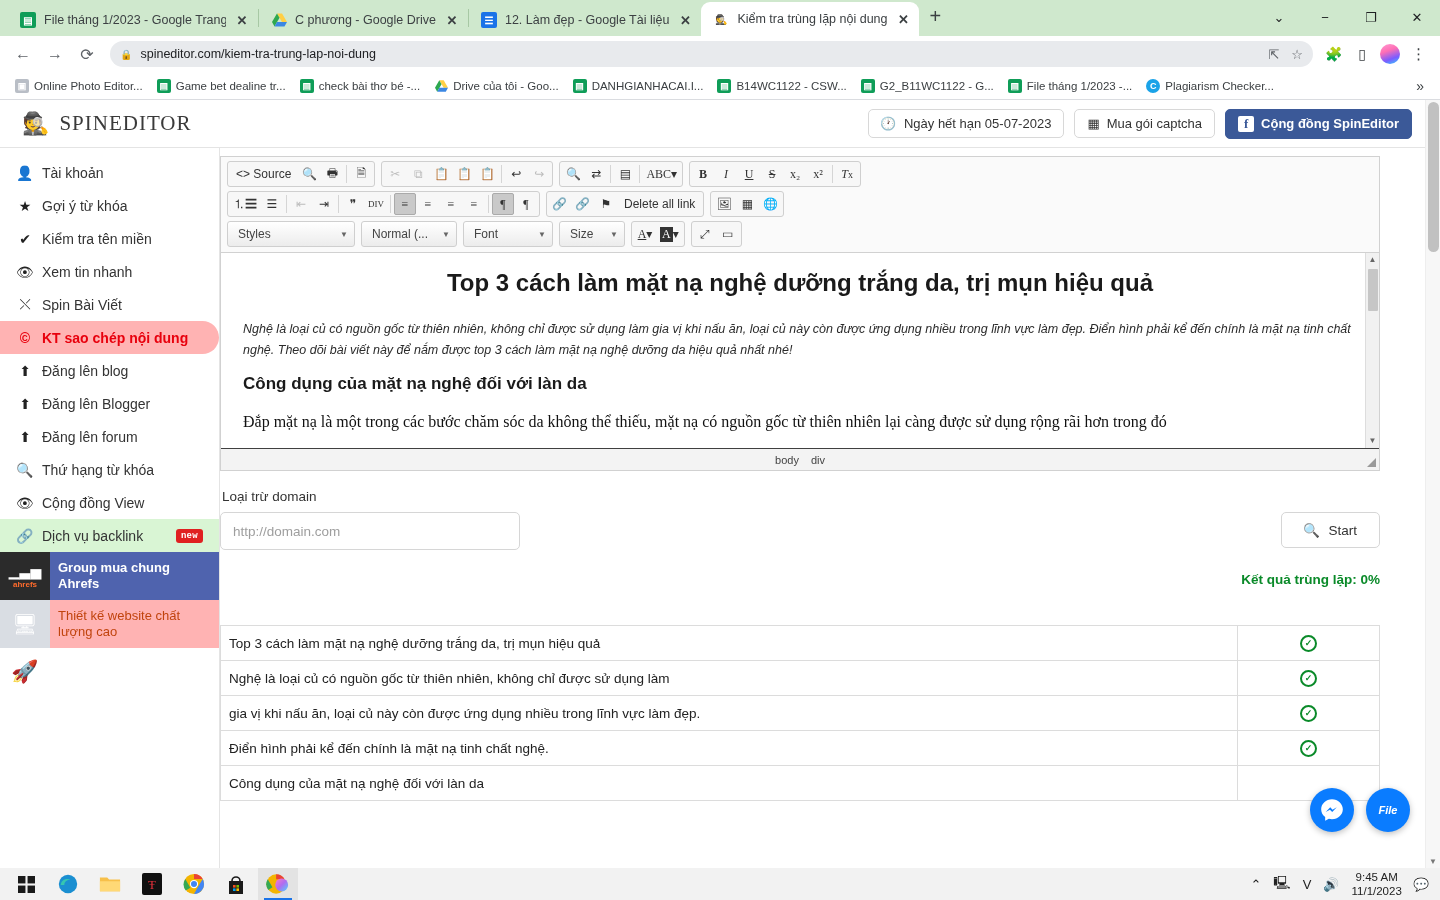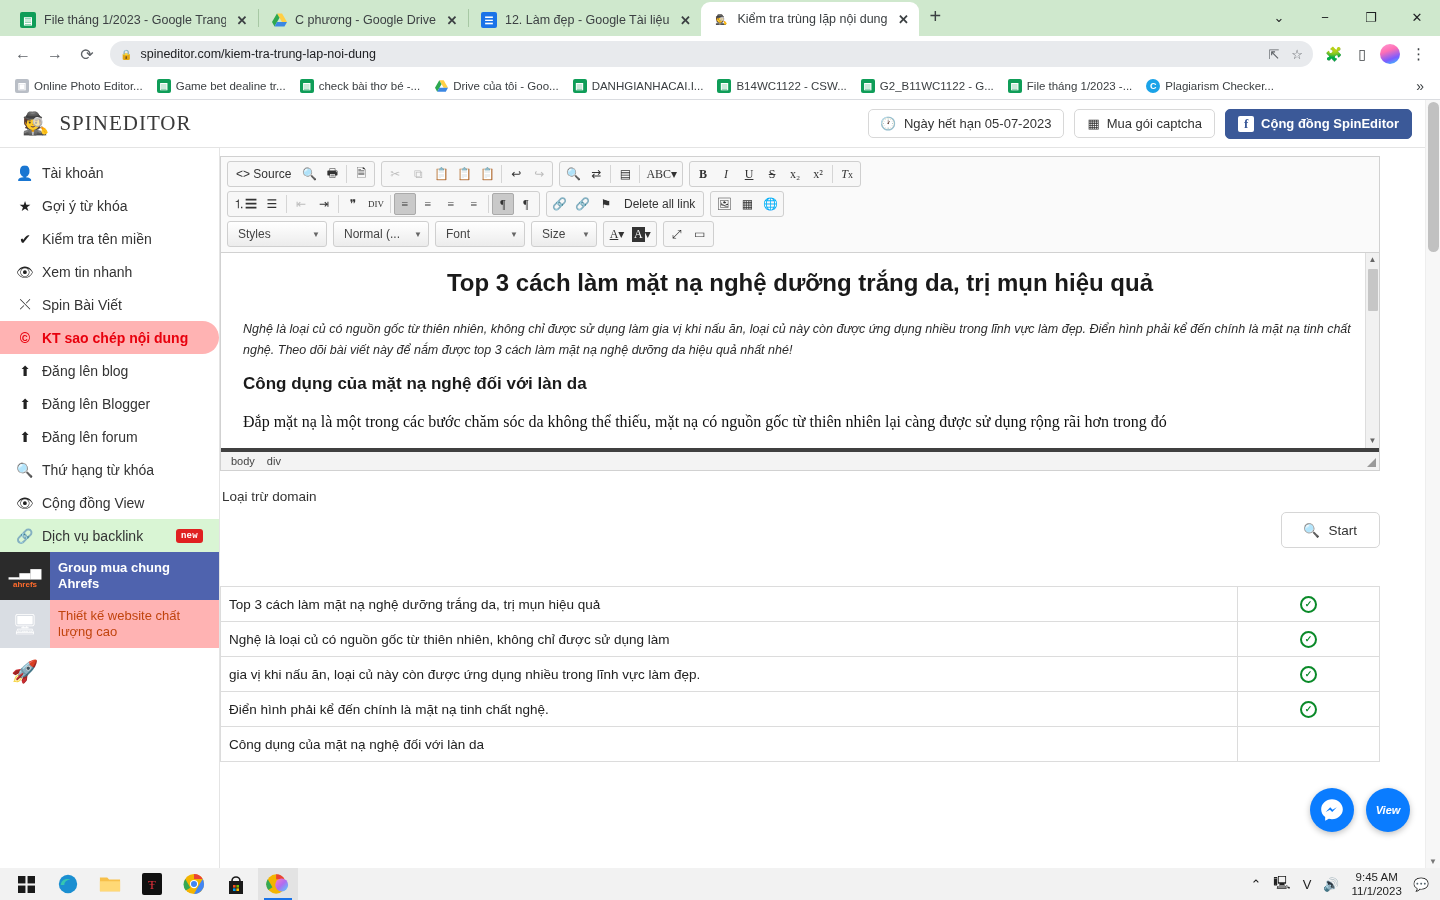--- a/index.html
+++ b/index.html
@@ -152,22 +152,22 @@
   }
   .doc-title { text-align:center; font-size: 24px; font-weight: bold; color:#1a1a1a; margin-bottom: 22px; font-family:"Liberation Sans",sans-serif;}
   .doc-intro { font-size: 12.5px; font-style: italic; color:#2b2b2b; line-height: 1.65; margin-bottom: 14px;}
   .doc-h2 { font-size: 17px; font-weight: bold; color:#1a1a1a; margin-bottom: 16px;}
   .doc-p { font-family:"Liberation Serif", serif; font-size: 16px; color:#111; line-height:1.45;}
   .ed-scroll { position:absolute; right:0; top:0; width: 14px; height: 100%; background:#f1f1f1; border-left:1px solid #ddd;}
   .ed-scroll .arrow { height:14px; text-align:center; font-size:8px; color:#666; line-height:14px;}
   .ed-scroll .thumb { position:absolute; top: 16px; left:2px; width:10px; height: 42px; background:#c6c6c6; border-radius:1px;}
   .ed-scroll .arrow.bottom { position:absolute; bottom: 0; width: 100%; }
   .ed-foot {
-    height: 22px; background:#f3f3f3; border-top: 4px solid #404040;
-    display:flex; align-items:center; gap: 12px; padding: 0 10px; font-size: 11px; color:#444; position:relative;
+    height: 22px; background:#f3f3f3; border-top: 1px solid #404040;
+    display:flex; align-items:center; gap: 12px; padding: 0 10px; font-size: 11px; color:#444; position:relative;justify-content:center;
   }
   .resizer { position:absolute; right: 3px; bottom: 3px; width: 0; height:0;
              border-left: 9px solid transparent; border-bottom: 9px solid #9a9a9a;}
 
   
   .field-label { font-size: 13.5px; color:#333; margin: 18px 0 8px 2px;}
   .row-start { display:flex; align-items:flex-start; }
   .domain-input {
     width: 300px; height: 38px; border: 1px solid #d6d6d6; border-radius: 5px;
     padding: 0 12px; font-size: 13.5px; color:#333; outline:none; background:#fff;
@@ -489,21 +489,21 @@
                 <div class="tb-btn txt">Delete all link</div>
               </div>
               <div class="tb-group">
                 <div class="tb-btn">🖼</div>
                 <div class="tb-btn">▦</div>
                 <div class="tb-btn">🌐</div>
               </div>
             </div>
 
             <div class="tb-row" style="padding-bottom:5px;">
-              <div class="tb-sel" style="width:100px;">
+              <div class="tb-sel" style="width:128px;">
                 <span>Styles</span>
                   <span class="caret">▼</span>
               </div>
               <div class="tb-sel" style="width:96px;">
                 <span>Normal (...</span>
                   <span class="caret">▼</span>
               </div>
               <div class="tb-sel" style="width:90px;">
                 <span>Font</span>
                   <span class="caret">▼</span>
@@ -536,25 +536,27 @@
 
             <div class="ed-foot">
               <span>body</span>
               <span>div</span>
               <span class="resizer"></span>
             </div>
           </div>
 
           <div class="field-label">Loại trừ domain</div>
           <div class="row-start">
+            <input class="domain-input" value="" placeholder="http://domain.com" style="">
             <div class="start-btn">
               <span>🔍</span>
               <span>Start</span>
             </div>
           </div>
+          <div class="result-pct">Kết quả trùng lặp: 0%</div>
 
           <table class="res-table">
             <tbody>
                 <tr>
               <td class="txt">Top 3 cách làm mặt nạ nghệ dưỡng trắng da, trị mụn hiệu quả</td>
               <td class="chk"><span class="okmark">✓</span></td>
             </tr>
             <tr>
               <td class="txt">Nghệ là loại củ có nguồn gốc từ thiên nhiên, không chỉ được sử dụng làm</td>
               <td class="chk"><span class="okmark">✓</span></td>
@@ -579,21 +581,21 @@
     </div>
 
     <div class="chat-wrap">
       <div class="chat-b">
         <svg width="26" height="26" viewBox="0 0 24 24">
             <path d="M12 2C6.5 2 2 6.1 2 11.2c0 2.9 1.4 5.5 3.7 7.2V22l3.4-1.9c.9.25 1.9.38 2.9.38 5.5 0 10-4.1 10-9.2S17.5 2 12 2z" fill="#fff"></path>
             <path d="M6.2 13.9l4.2-4.4 2.1 2.2 3.9-2.2-4.2 4.4-2.1-2.2z" fill="#0a7cff"></path>
           </svg>
       </div>
       <div class="chat-b">
-        <span class="zalo">View</span>
+        <span class="zalo">File</span>
       </div>
     </div>
 
     <div class="page-sb">
       <div class="thumb"></div>
       <div class="ar">▼</div>
     </div>
 
   </div>
 </div>

